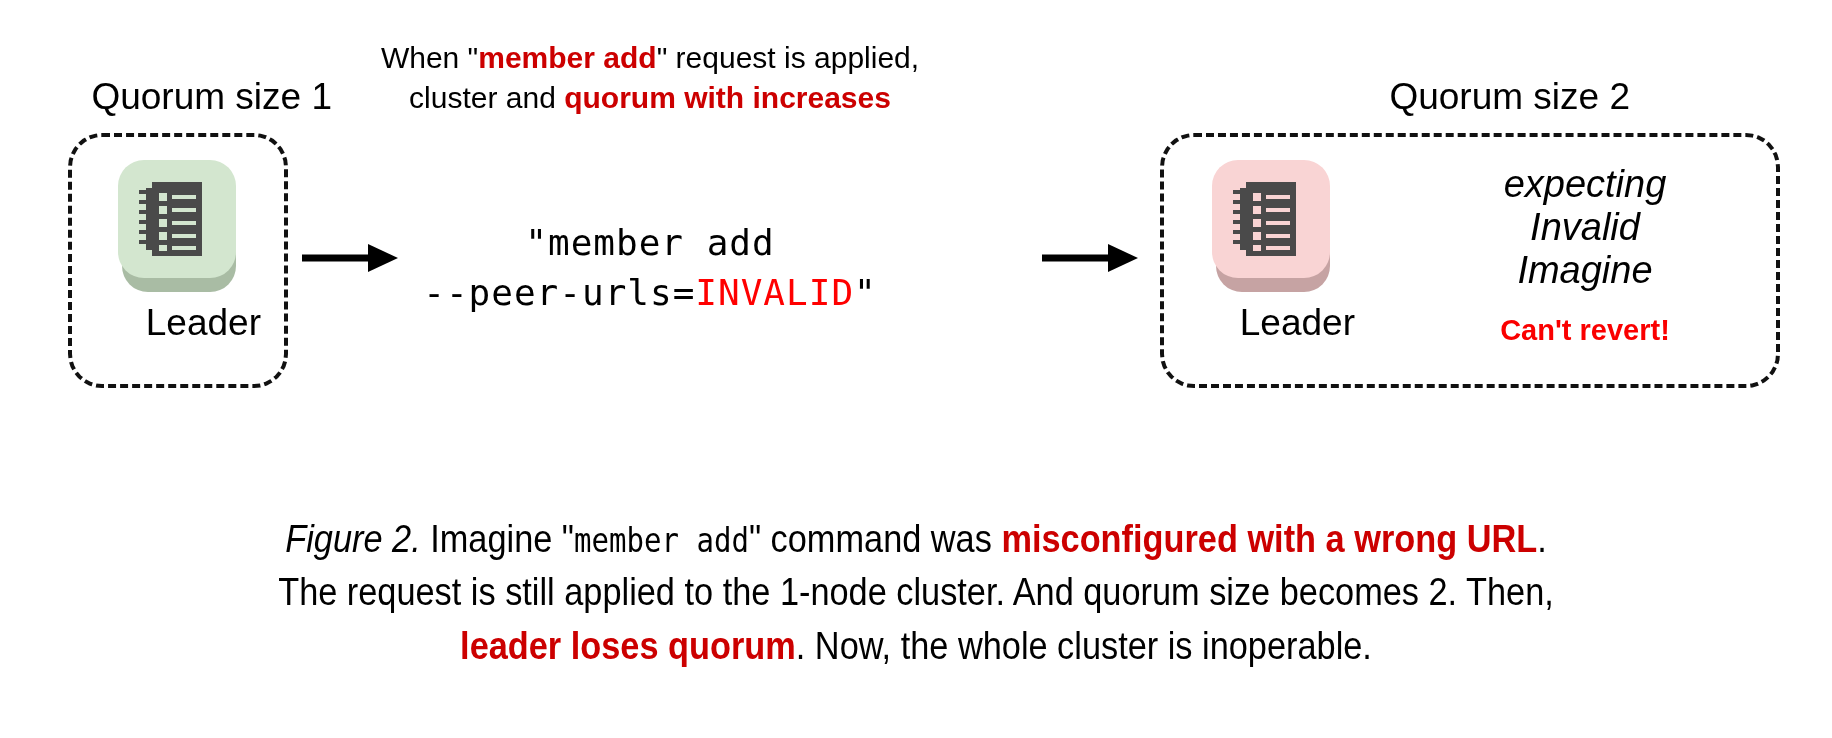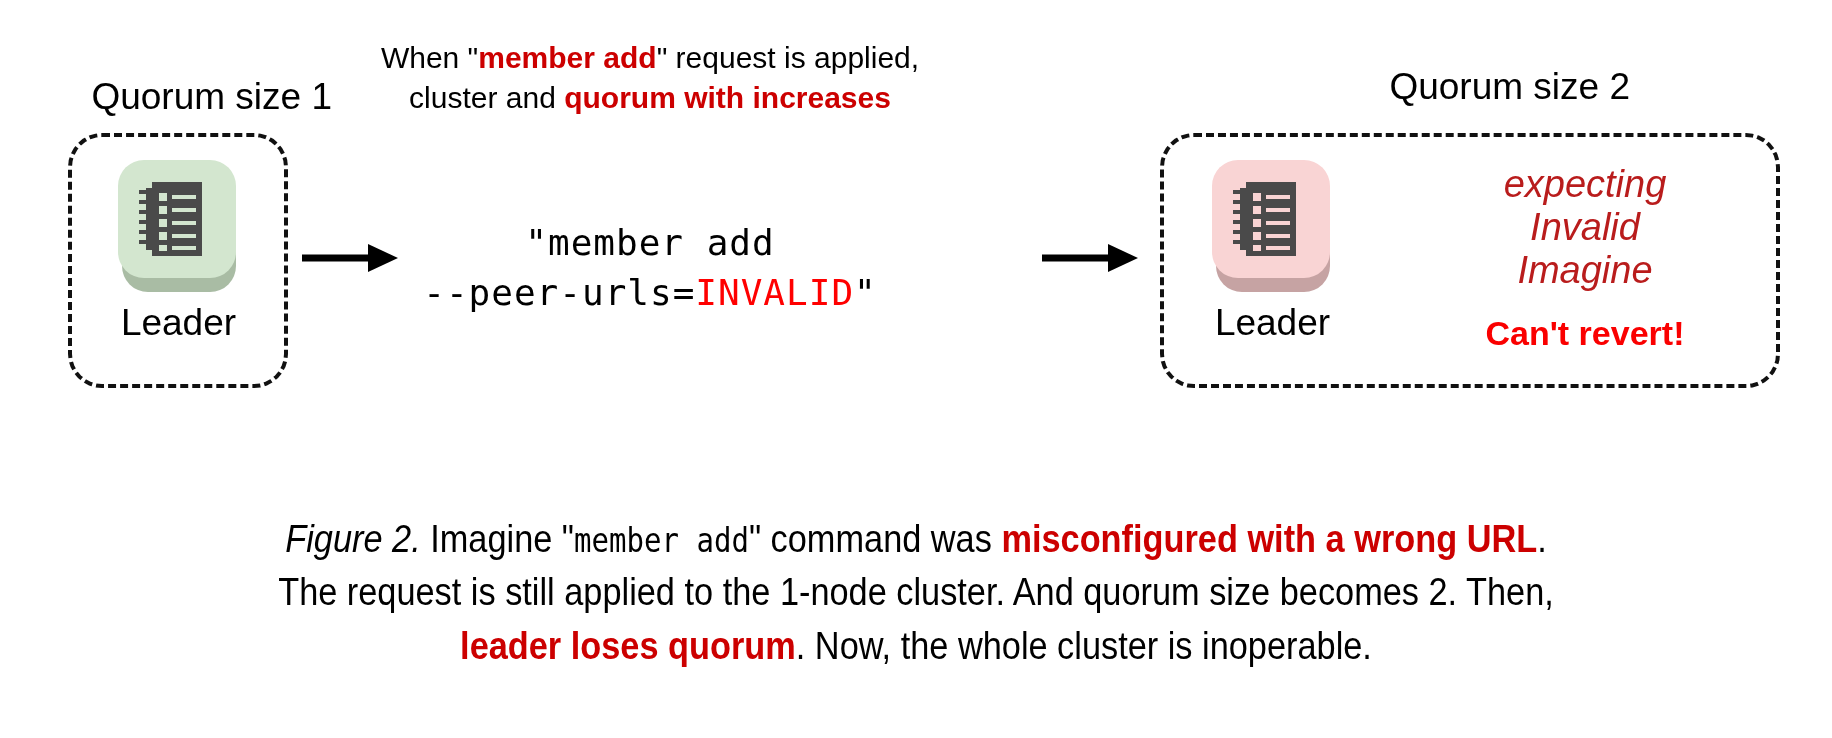--- a/index.html
+++ b/index.html
@@ -19,35 +19,35 @@
   
   .box-label {
     position: absolute;
     font-size: 37px;
     line-height: 1;
     color: #000;
     white-space: nowrap;
     text-align: right;
   }
   #label-left  { left: 42px;  top: 78px;  width: 290px; }
-  #label-right { left: 1130px; top: 68px; width: 500px; }
+  #label-right { left: 1130px; top: 78px; width: 500px; }
 
   
   .cluster-box {
     position: absolute;
     border: 4px dashed #111;
     border-radius: 34px;
     box-sizing: border-box;
     background: transparent;
   }
   #box-left  { left: 68px;  top: 133px; width: 220px; height: 255px; }
   #box-right { left: 1160px; top: 133px; width: 620px; height: 255px; }
 
   
-  .node { position: absolute; text-align: center; }
+  .node { position: absolute; text-align: right; }
   #node-left  { left: 96px;  top: 160px; width: 165px; }
   #node-right { left: 1190px; top: 160px; width: 165px; }
 
   .icon-tile {
     position: relative;
     width: 122px; height: 132px;
     margin: 0 auto;
   }
   
   .icon-tile .slab-shadow {
@@ -85,26 +85,26 @@
   #status-block {
     position: absolute;
     left: 1420px; top: 163px;
     width: 330px;
     text-align: center;
   }
   #status-block .status-line {
     font-style: italic;
     font-size: 38px;
     line-height: 1.13;
-    color: #b91c1c;
+    color: #000000;
     white-space: nowrap;
   }
   #status-block .warn {
     margin-top: 22px;
-    font-size: 34px;
+    font-size: 29px;
     font-weight: bold;
     color: #fa0000;
     white-space: nowrap;
   }
 
   
   #annotation {
     position: absolute;
     left: 350px; top: 38px;
     width: 600px;

